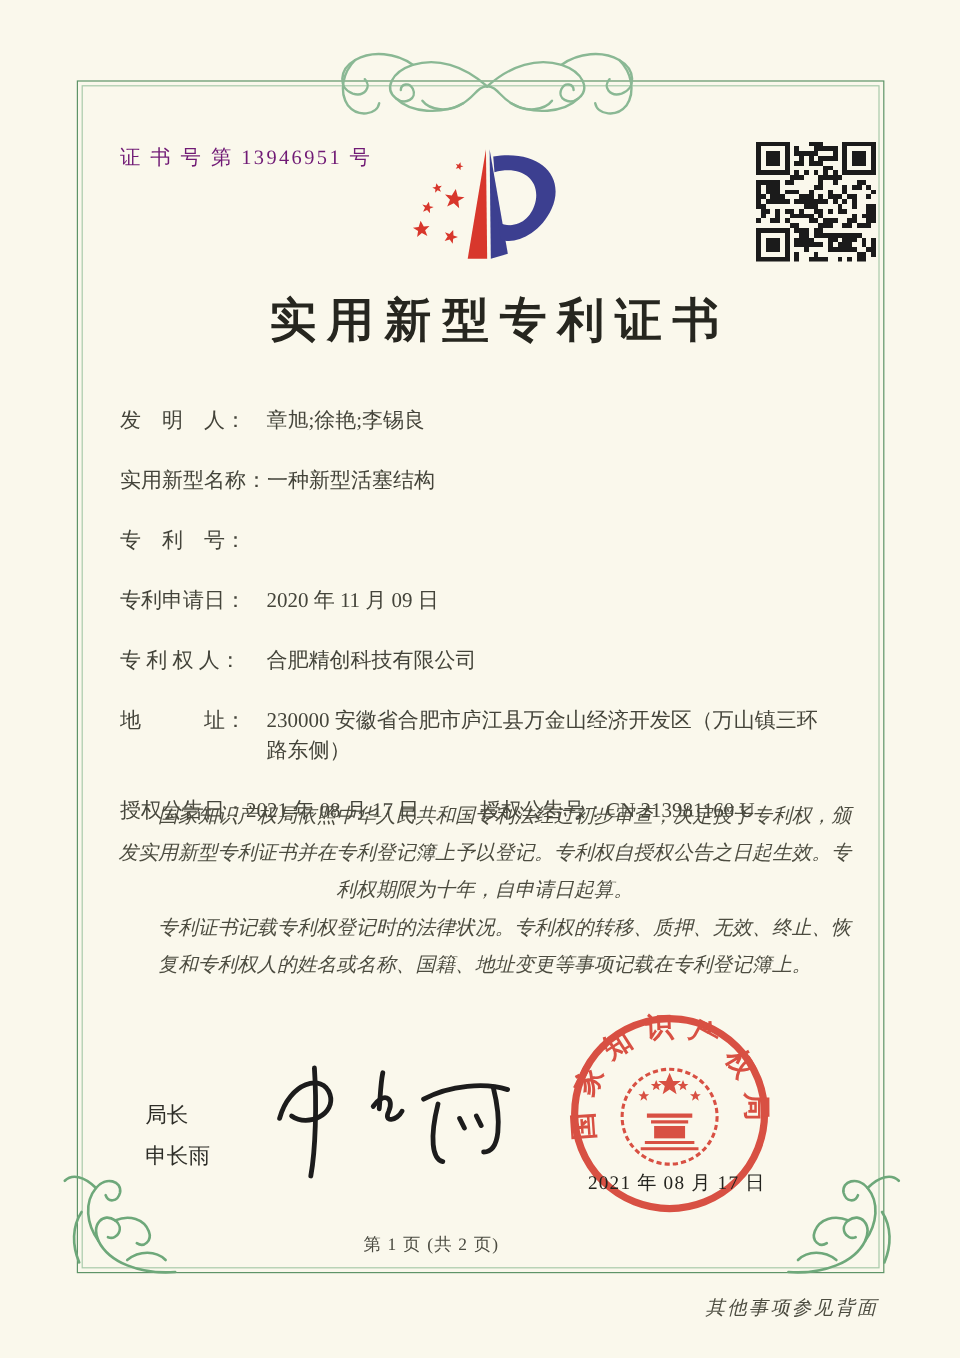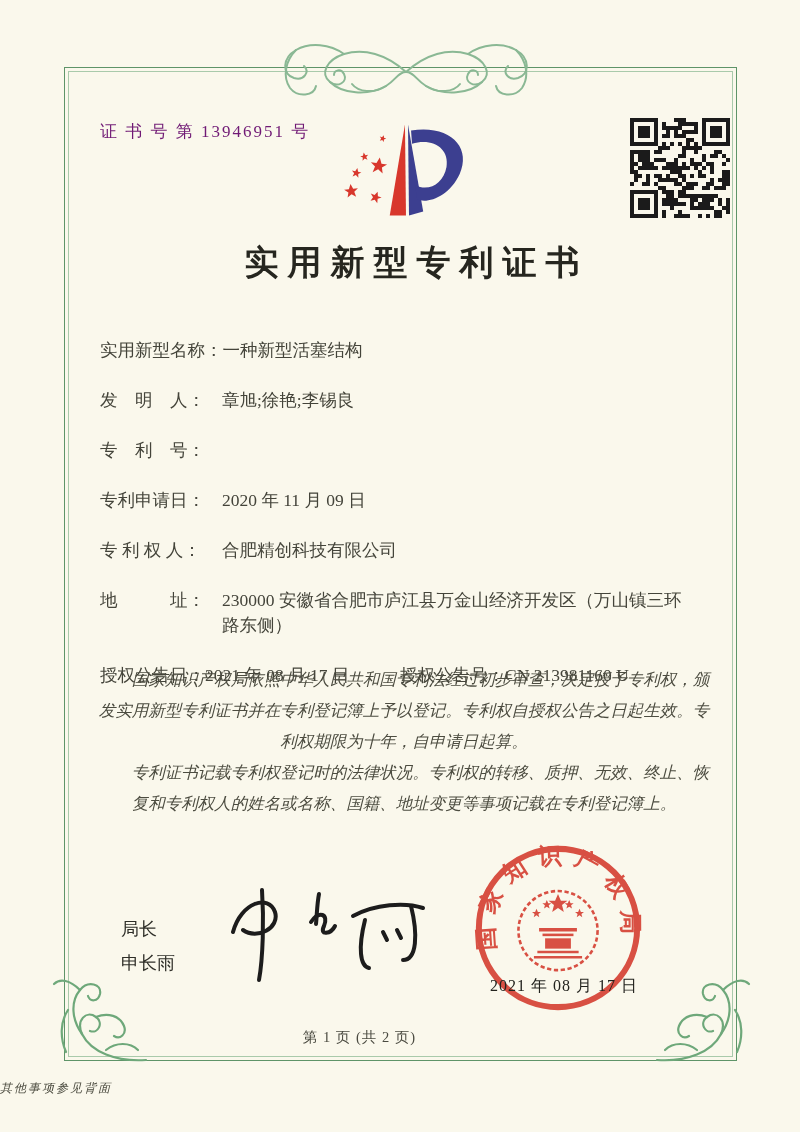--- a/index.html
+++ b/index.html
@@ -27,21 +27,21 @@
   .orn-br  { left:642px; top:972px; width:115px; height:100px; transform:scaleX(-1); }
   
   .cert-no {
     position:absolute; left:100px; top:120px;
     font-size:17px; letter-spacing:2px; color:#701a75;
   }
   .logo { position:absolute; left:332px; top:110px; width:152px; height:122px; }
   .qr   { position:absolute; left:630px; top:118px; width:100px; height:100px; }
   .title {
     position:absolute; left:64px; top:240px; width:673px;
-    text-align:center; font-size:34px; font-weight:bold;
+    text-align:center; font-size:39px; font-weight:bold;
     letter-spacing:9px; color:#26261f;padding-left:32px;
   }
   
   .fields { position:absolute; left:100px; top:338px; width:620px; font-size:17.5px; color:#44443a; }
   .field-row { display:flex; align-items:flex-start; margin-bottom:25px; line-height:25px; }
   .field-label { flex:0 0 122px; white-space:pre; }
   .field-value { max-width:460px; }
   .grant-row { display:flex; margin-top:12px; line-height:25px; }
   .grant-a { width:300px; }
   .grant-b { }
@@ -62,21 +62,21 @@
     position:absolute; left:490px; top:976px; width:160px;
     font-size:16px; color:#23231e; letter-spacing:1px; z-index:3;
   }
   
   .page-no {
     position:absolute; left:64px; top:1028px; width:591px;
     text-align:center; font-size:14.5px; color:#4a4a40; letter-spacing:1px;
   }
   .back-note {
     position:absolute; left:0; top:1080px; width:732px;
-    text-align:left; font-size:12px; color:#4c4c40; font-style:italic; letter-spacing:2px;
+    text-align:right; font-size:16px; color:#4c4c40; font-style:italic; letter-spacing:2px;
   }
 </style>
 </head>
 <body>
 
 <div class="frame-outer">
   <div class="frame-inner"></div>
 </div>
 
 <svg class="ornament orn-top" viewBox="0 0 320 70">
@@ -462,26 +462,26 @@
     <rect x="17" y="24" width="1" height="1" fill="#1b1b1b"></rect>
     <rect x="19" y="24" width="1" height="1" fill="#1b1b1b"></rect>
     <rect x="21" y="24" width="1" height="1" fill="#1b1b1b"></rect>
     <rect x="22" y="24" width="1" height="1" fill="#1b1b1b"></rect>
   </svg>
 
 <div class="title">实用新型专利证书</div>
 
 <div class="fields">
   <div class="field-row">
+    <span class="field-label">发　明　人：</span>
+    <span class="field-value">章旭;徐艳;李锡良</span>
+  </div>
+  <div class="field-row">
     <span class="field-label">实用新型名称：</span>
     <span class="field-value">一种新型活塞结构</span>
-  </div>
-  <div class="field-row">
-    <span class="field-label">发　明　人：</span>
-    <span class="field-value">章旭;徐艳;李锡良</span>
   </div>
   <div class="field-row">
     <span class="field-label">专　利　号：</span>
   </div>
   <div class="field-row">
     <span class="field-label">专利申请日：</span>
     <span class="field-value">2020 年 11 月 09 日</span>
   </div>
   <div class="field-row">
     <span class="field-label">专 利 权 人：</span>

